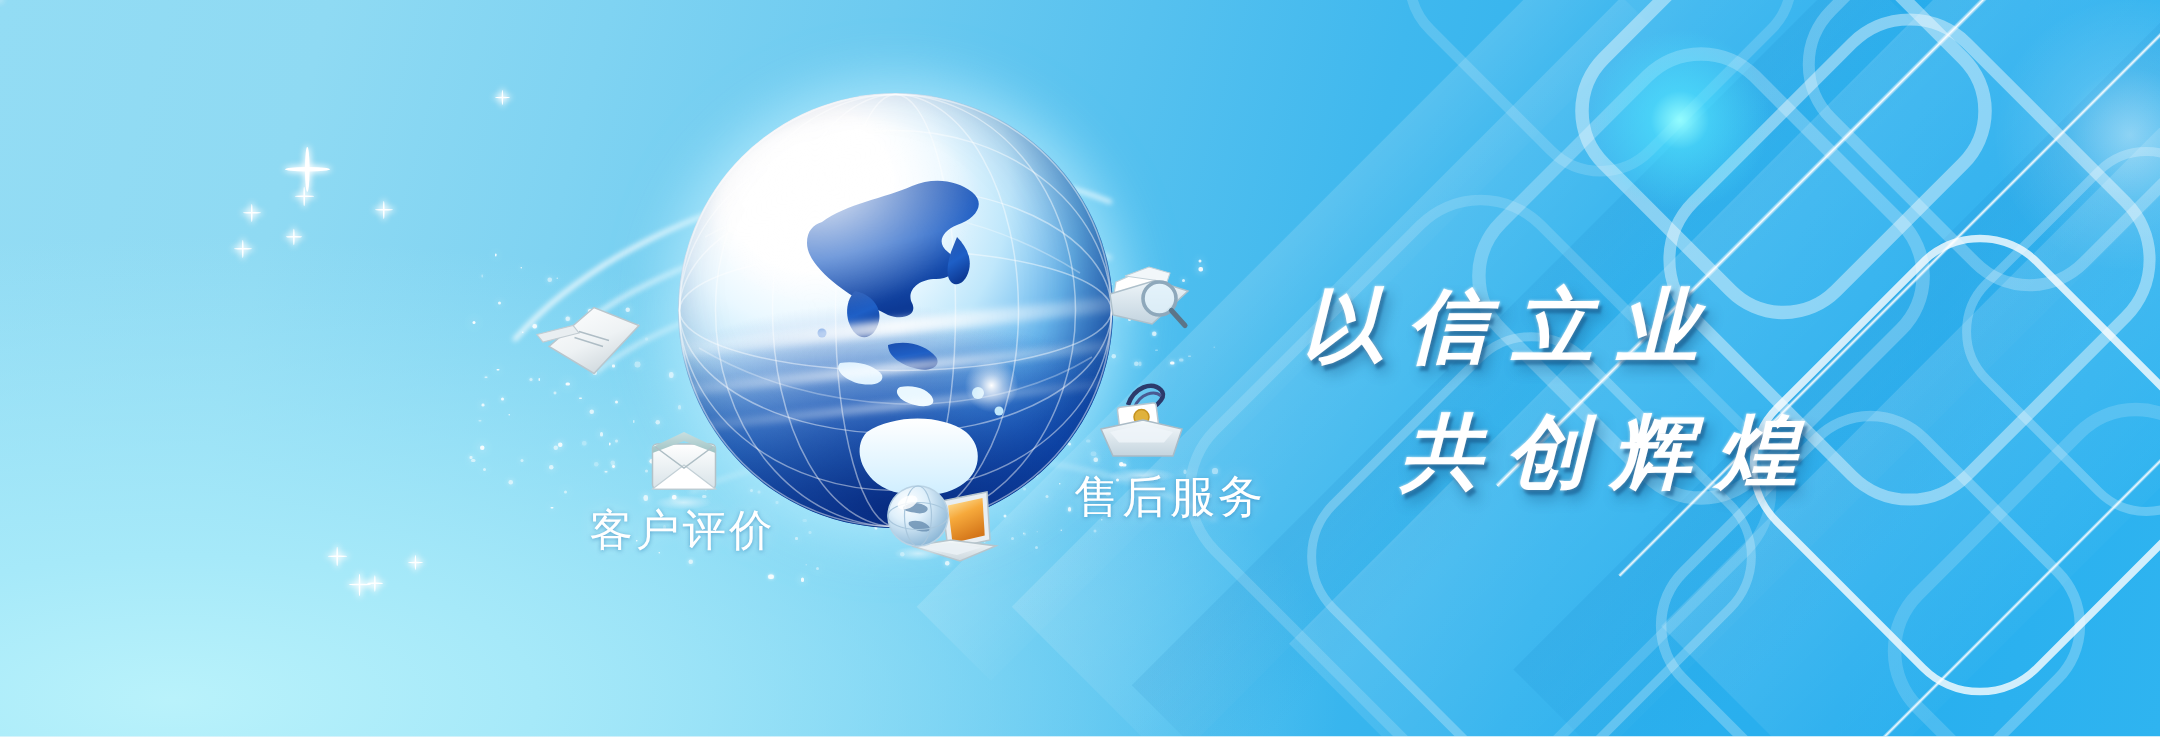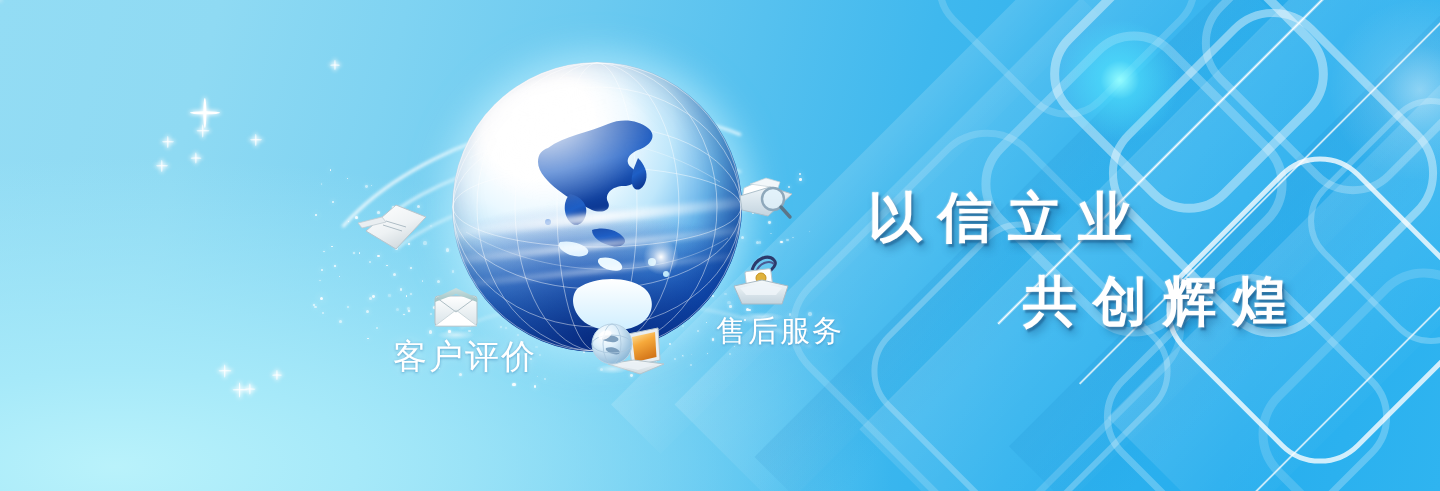--- a/index.html
+++ b/index.html
@@ -140,20 +140,21 @@
     text-shadow:0 1px 3px rgba(30,110,170,.55), 0 0 12px rgba(255,255,255,.35);
   }
 
   
   .slogan-line{
     position:absolute;
     color:#ffffff;
     font-family:"DejaVu Serif","Liberation Serif",serif;
     font-weight:700;
     white-space:nowrap;
+    font-style:italic;
     text-shadow:
        2px 3px 2px rgba(20,80,130,.55),
        4px 6px 9px rgba(15,70,120,.45),
        0 0 2px rgba(255,255,255,.9);
   }
 </style>
 </head>
 <body>
 
 <div id="stage">
@@ -517,21 +518,21 @@
           <stop offset="100%" stop-color="#9fc3c4"></stop>
         </linearGradient>
       </defs>
       <rect x="5" y="10" width="42" height="30" rx="3" fill="url(#envBack)" stroke="#b3c2c8" stroke-width="1"></rect>
       <path d="M5 12 L26 2 L47 12 L47 16 L26 8 L5 16 Z" fill="url(#envFlap)"></path>
       <path d="M5 40 L26 24 L47 40 Z" fill="#ffffff" stroke="#c3d0d6" stroke-width=".8"></path>
       <path d="M7 12 L26 26 L45 12" fill="none" stroke="#aebec5" stroke-width="1"></path>
     </svg>
     <div class="icon-shadow"></div>
   </div>
-  <div class="node-label" id="label-0" style="left:393px;top:334px;font-size:34px;">客户评价</div>
+  <div class="node-label" id="label-0" style="left:393px;top:334px;font-size:29px;">客户评价</div>
 
   <div class="icon-node" style="left:588px;top:320px;width:80px;height:60px;">
     <svg viewBox="0 0 80 60" width="80" height="60" xmlns="http://www.w3.org/2000/svg">
       <defs>
         <linearGradient id="scr" x1="0" y1="0" x2="0.4" y2="1">
           <stop offset="0%" stop-color="#ffe9a8"></stop>
           <stop offset="45%" stop-color="#f6a93b"></stop>
           <stop offset="100%" stop-color="#d4761a"></stop>
         </linearGradient>
         <linearGradient id="base" x1="0" y1="0" x2="0" y2="1">
@@ -596,15 +597,15 @@
       <circle cx="31" cy="26" r="5" fill="#e0b23c" stroke="#c5921f" stroke-width="1"></circle>
       <path d="M21 38 C23 31 30 31 32 38 Z" fill="#2f3f63"></path>
       <path d="M4 34 L32 28 L58 34 L52 52 L12 52 Z" fill="url(#tray)" stroke="#aabbc6" stroke-width="1"></path>
       <path d="M10 36 L32 31 L52 36 L46 43 L16 43 Z" fill="#eef5f9" opacity=".85"></path>
     </svg>
     <div class="icon-shadow"></div>
   </div>
   <div class="node-label" id="label-2" style="left:716px;top:311px;font-size:30px;">售后服务</div>
 
   <div class="slogan-line" style="left:868px;top:182px;font-size:54px;letter-spacing:16px;">以信立业</div>
-  <div class="slogan-line" style="left:1023px;top:266px;font-size:54px;letter-spacing:16px;">共创辉煌</div>
+  <div class="slogan-line" style="left:934px;top:266px;font-size:54px;letter-spacing:16px;">共创辉煌</div>
 
 </div>
 
 </body></html>

